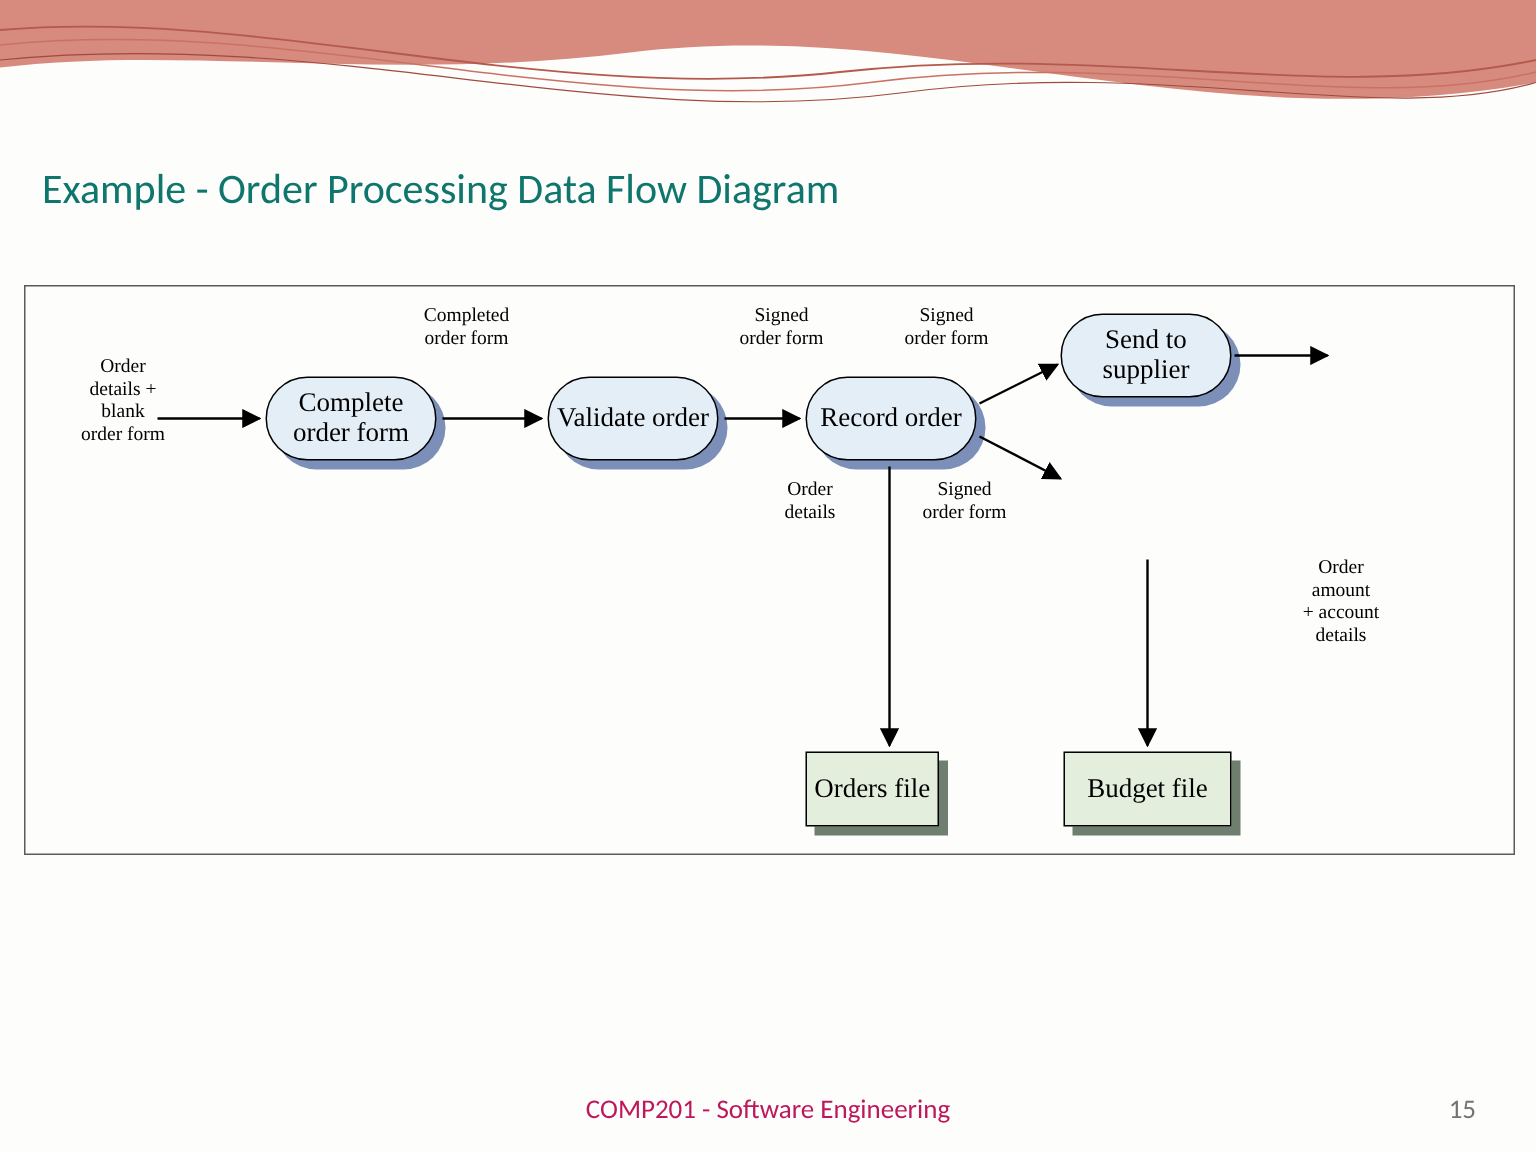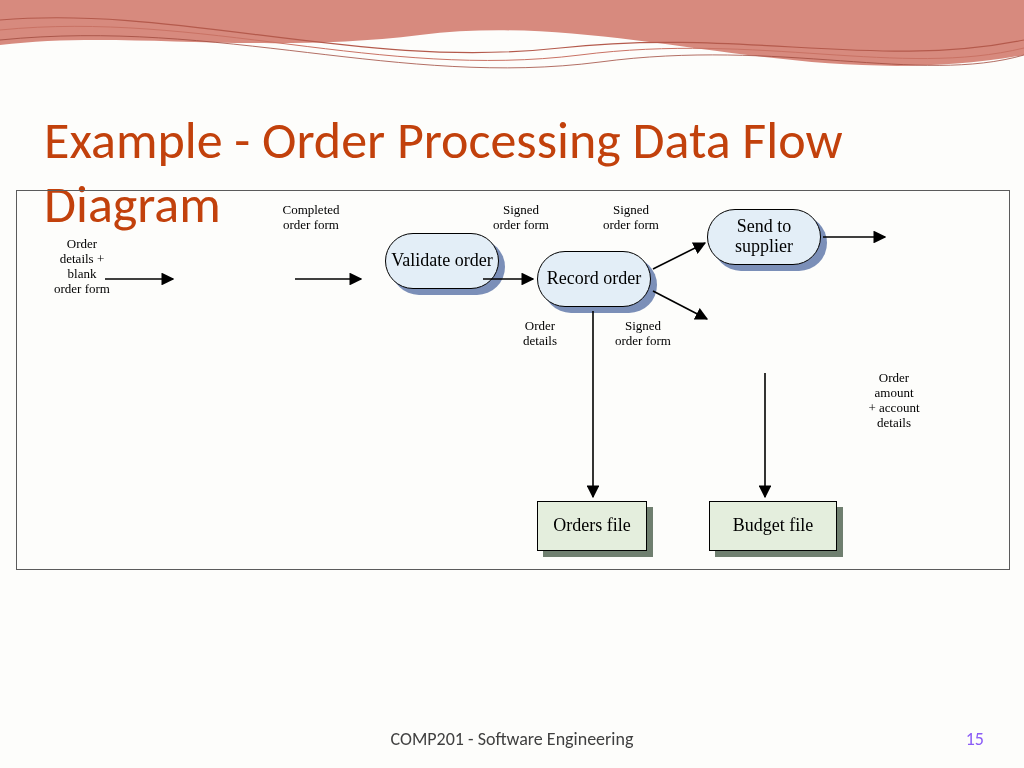--- a/index.html
+++ b/index.html
@@ -1,21 +1,21 @@
 <!DOCTYPE html>
 <html><head>
 <meta charset="utf-8">
 <style>
   html,body{margin:0;padding:0;width:1024px;height:768px;font-family:"Times New Roman",Georgia,serif;background:#fdfdfb;overflow:hidden;color:#000;}
   .slide{position:relative;width:1024px;height:768px;background:#fdfdfb;}
   .wave{position:absolute;top:0;left:0;width:1024px;height:120px;pointer-events:none;}
-  .title{position:absolute;top:108px;left:28px;font-size:52px;color:#c2410c;font-family:"Segoe UI","Calibri",Arial,sans-serif;font-weight:400;margin-left:16px;}
+  .title{position:absolute;top:108px;left:28px;font-size:28px;color:#0f766e;font-family:"Segoe UI","Calibri",Arial,sans-serif;font-weight:400;}
   .diagram-frame{position:absolute;left:16px;top:190px;width:992px;height:378px;border:1px solid #5b5b5b;}
-  .footer-course{position:absolute;left:0;width:1024px;top:728px;text-align:center;color:#404040;font-size:18px;font-family:"Calibri","Segoe UI",Arial,sans-serif;}
-  .footer-page{position:absolute;right:40px;top:728px;color:#8b5cf6;font-size:18px;font-family:"Calibri","Segoe UI",Arial,sans-serif;}
+  .footer-course{position:absolute;left:0;width:1024px;top:728px;text-align:center;color:#be185d;font-size:18px;font-family:"Calibri","Segoe UI",Arial,sans-serif;}
+  .footer-page{position:absolute;right:40px;top:728px;color:#737373;font-size:18px;font-family:"Calibri","Segoe UI",Arial,sans-serif;}
   .label{position:absolute;font-size:13px;text-align:center;line-height:1.15;white-space:pre;}
   .node{position:absolute;}
   .node .shadow-oval{position:absolute;inset:0;border-radius:28px;background:#7b8fb8;left:6px;top:6px;right:-6px;bottom:-6px;}
   .node .oval{position:absolute;inset:0;border-radius:28px;border:1.5px solid #000;background:#e3eef7;display:flex;align-items:center;justify-content:center;text-align:center;font-size:18px;line-height:1.1;}
   .node-big .shadow-oval,.node-big .oval{border-radius:40px;}
   .store{position:absolute;}
   .store .shadow-rect{position:absolute;inset:0;left:6px;top:6px;right:-6px;bottom:-6px;background:#6f7f6f;}
   .store .rect{position:absolute;inset:0;border:1.5px solid #000;background:#e4eedd;display:flex;align-items:center;justify-content:center;text-align:center;font-size:18px;line-height:1.1;}
   svg.arrows{position:absolute;left:0;top:0;width:992px;height:378px;pointer-events:none;}
 </style>
@@ -47,42 +47,47 @@
 order form</div>
     <div class="label" style="left:488px;top:128px;width:70px;">Order
 details</div>
     <div class="label" style="left:576px;top:128px;width:100px;">Signed
 order form</div>
     <div class="label" style="left:832px;top:180px;width:90px;">Order
 amount
 + account
 details</div>
 
-    <div class="node" style="left:348px;top:42px;width:114px;height:56px;margin-left:20px;">
+    <div class="node" style="left:160px;top:60px;width:114px;height:56px;">
+      <div class="shadow-oval"></div>
+        <div class="oval">Complete
+order form</div>
+    </div>
+    <div class="node" style="left:348px;top:60px;width:114px;height:56px;">
       <div class="shadow-oval"></div>
         <div class="oval">Validate
 order</div>
     </div>
     <div class="node" style="left:520px;top:60px;width:114px;height:56px;">
       <div class="shadow-oval"></div>
         <div class="oval">Record
 order</div>
     </div>
     <div class="node" style="left:690px;top:18px;width:114px;height:56px;">
       <div class="shadow-oval"></div>
         <div class="oval">Send to
 supplier</div>
     </div>
 
-    <div class="store" style="left:520px;top:310px;width:110px;height:50px;">
+    <div class="store" style="left:520px;top:310px;width:89px;height:50px;">
       <div class="shadow-rect"></div>
         <div class="rect">Orders
 file</div>
     </div>
-    <div class="store" style="left:692px;top:310px;width:112px;height:50px;padding-left:16px;">
+    <div class="store" style="left:692px;top:310px;width:112px;height:50px;">
       <div class="shadow-rect"></div>
         <div class="rect">Budget
 file</div>
     </div>
 
     <svg class="arrows">
       <defs>
         <marker id="ah" viewBox="0 0 10 10" refX="9" refY="5" markerWidth="8" markerHeight="8" orient="auto-start-reverse">
           <path d="M0,0 L10,5 L0,10 Z" fill="#000"></path>
         </marker>

